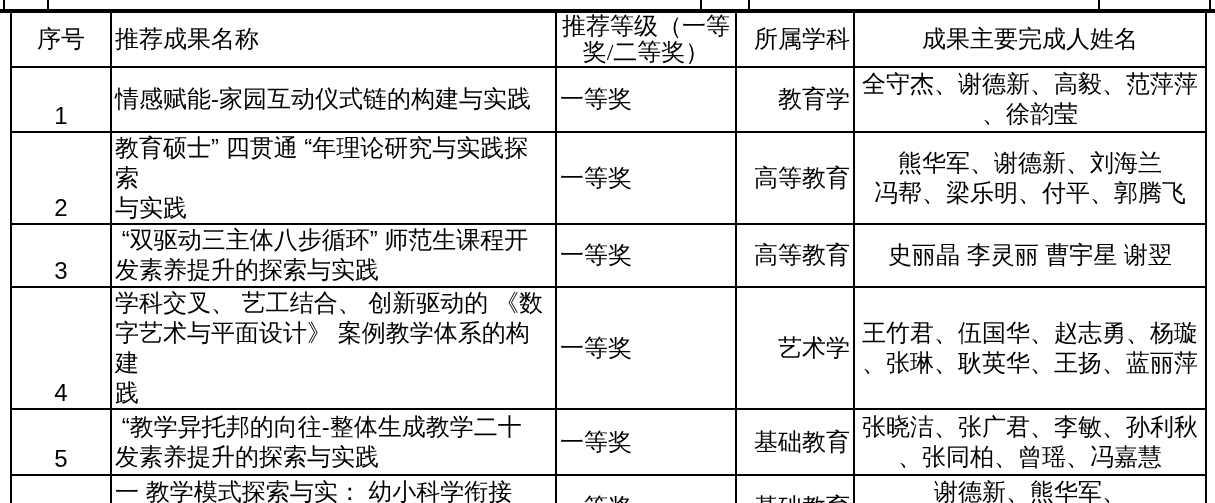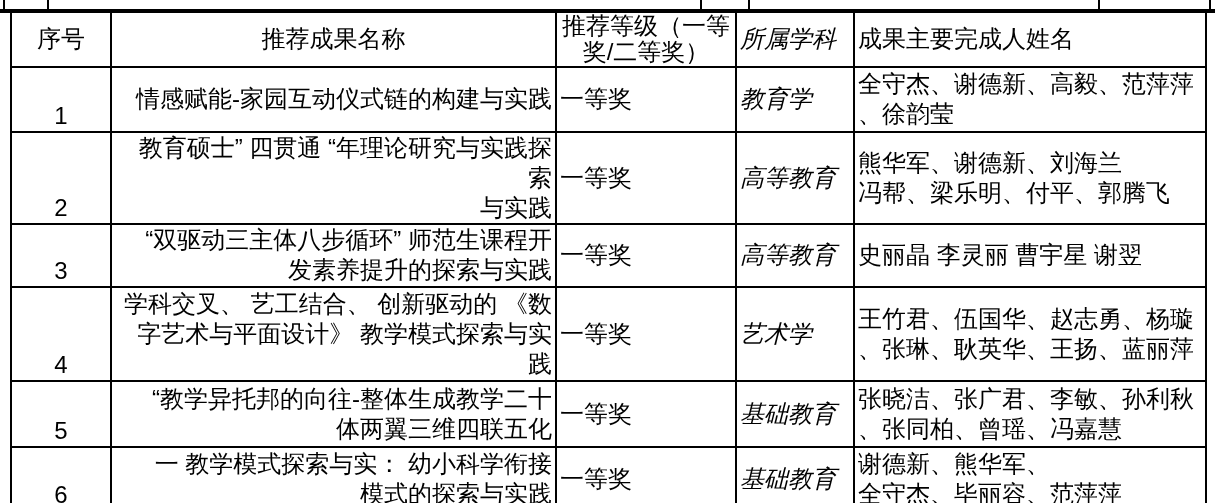--- a/index.html
+++ b/index.html
@@ -41,26 +41,26 @@
   tr.hdr { height: 51px; }
   tr.r1 { height: 65px; }
   tr.r2 { height: 67px; }
   tr.r3 { height: 63px; }
   tr.r4 { height: 94px; }
   tr.r5 { height: 66px; }
   tr.r6 { height: 63px; }
 
   .c-index   { text-align: center; vertical-align: bottom; padding-bottom: 6px; }
   th.c-index { vertical-align: middle; padding-bottom: 0; }
-  .c-name    { text-align: right; vertical-align: middle; white-space: pre-wrap; padding-left: 2px; }
-  th.c-name  { text-align: center; }
-  .c-grade   { vertical-align: middle; white-space: pre-wrap; line-height: 1.1; }
+  .c-name    { text-align: left; vertical-align: middle; white-space: pre-wrap; padding-left: 2px; }
+  th.c-name  { text-align: left; }
+  .c-grade   { vertical-align: middle; white-space: pre-wrap; line-height: 1.1; font-family: Liberation Serif, serif; }
   td.c-grade { line-height: 1.25; }
-  .c-subject { text-align: left; vertical-align: middle; font-style: italic; }
-  .c-authors { text-align: left; vertical-align: middle; white-space: pre-wrap; padding: 0 2px; }
+  .c-subject { text-align: right; vertical-align: middle; }
+  .c-authors { text-align: center; vertical-align: middle; white-space: pre-wrap; padding: 0 2px; }
 
   
   .bottom-strip { position: relative; height: 7px; background: #ffffff; }
   .bottom-strip .vline { position: absolute; top: 0; bottom: 0; width: 2px; background: #a6a6a6; }
 </style>
 </head>
 <body>
 
 <div class="page">
 
@@ -117,32 +117,32 @@
         <td class="c-name"> “双驱动三主体八步循环” 师范生课程开
 发素养提升的探索与实践</td>
         <td class="c-grade">一等奖</td>
         <td class="c-subject">高等教育</td>
         <td class="c-authors">史丽晶 李灵丽 曹宇星 谢翌</td>
       </tr>
 
       <tr class="r4">
         <td class="c-index">4</td>
         <td class="c-name">学科交叉、 艺工结合、 创新驱动的 《数
-字艺术与平面设计》 教学模式探索与实
+字艺术与平面设计》 案例教学体系的构建
 践</td>
         <td class="c-grade">一等奖</td>
         <td class="c-subject">艺术学</td>
         <td class="c-authors">王竹君、伍国华、赵志勇、杨璇
 、张琳、耿英华、王扬、蓝丽萍</td>
       </tr>
 
       <tr class="r5">
         <td class="c-index">5</td>
         <td class="c-name"> “教学异托邦的向往-整体生成教学二十
-体两翼三维四联五化</td>
+发素养提升的探索与实践</td>
         <td class="c-grade">一等奖</td>
         <td class="c-subject">基础教育</td>
         <td class="c-authors">张晓洁、张广君、李敏、孙利秋
 、张同柏、曾瑶、冯嘉慧</td>
       </tr>
 
       <tr class="r6 last">
         <td class="c-index">6</td>
         <td class="c-name">一 教学模式探索与实： 幼小科学衔接
 模式的探索与实践</td>

